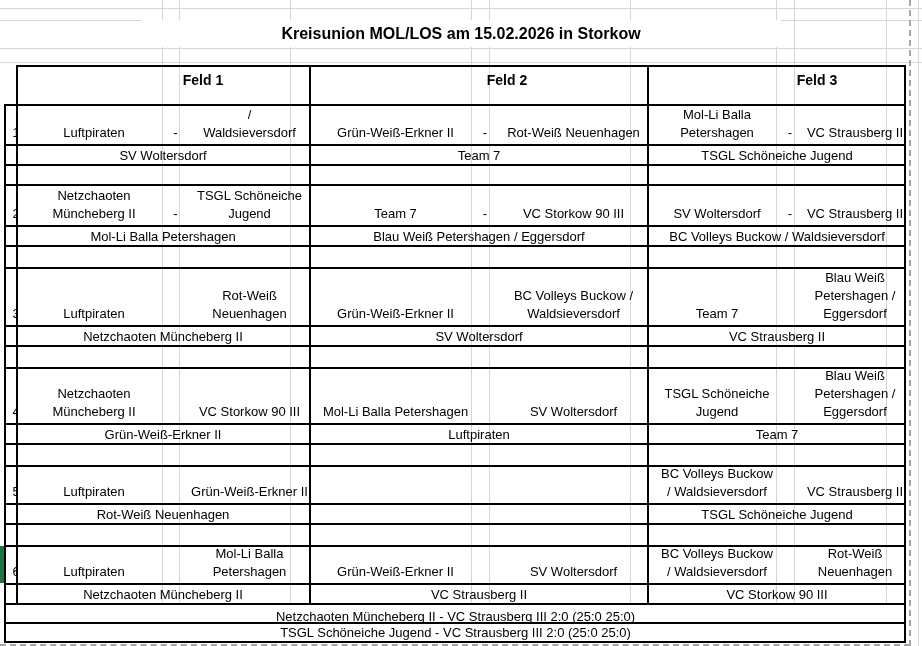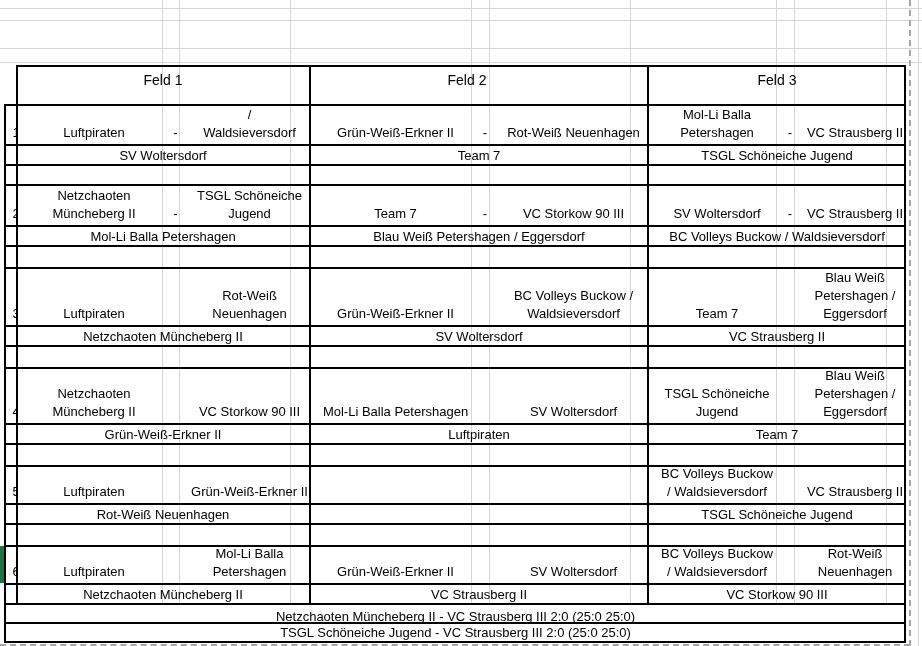--- a/index.html
+++ b/index.html
@@ -12,21 +12,21 @@
   .hl{position:absolute;height:2px;background:#000;}
   .vl{position:absolute;width:2px;background:#000;}
   
   .pbv{position:absolute;top:0;height:646px;width:0;border-left:2px dashed #a6a6a6;}
   .pbh{position:absolute;left:0;height:0;border-top:2px dashed #a6a6a6;}
   
   .c{position:absolute;display:flex;align-items:flex-end;justify-content:center;text-align:center;
      font-size:13px;line-height:18px;white-space:pre-line;padding:0 2px 3px 12px;box-sizing:border-box;overflow:hidden;}
   .r{position:absolute;display:flex;align-items:center;justify-content:center;text-align:center;
      font-size:13px;line-height:17px;box-sizing:border-box;overflow:hidden;}
-  .hdr{position:absolute;display:flex;align-items:center;justify-content:center;font-weight:normal;font-size:14px;}
+  .hdr{position:absolute;display:flex;align-items:center;justify-content:center;font-weight:bold;font-size:14px;padding-left:40px;}
   .title{position:absolute;display:flex;align-items:center;justify-content:center;font-weight:bold;font-size:16px;background:#fff;}
   .res{position:absolute;display:flex;align-items:center;justify-content:center;font-size:13px;background:#fff;}
   .greenmark{position:absolute;background:#217346;}
 </style>
 </head>
 <body>
 
 <div id="sheet">
 
   <div class="gv" style="left:162px;top:0;height:642px"></div>
@@ -37,20 +37,21 @@
   <div class="gv" style="left:630px;top:0;height:642px"></div>
   <div class="gv" style="left:776px;top:0;height:642px"></div>
   <div class="gv" style="left:794px;top:0;height:642px"></div>
   <div class="gv" style="left:886px;top:0;height:642px"></div>
   <div class="gv" style="left:918px;top:0;height:646px"></div>
   <div class="gh" style="top:8px;left:0;width:922px"></div>
   <div class="gh" style="top:20px;left:0;width:922px"></div>
   <div class="gh" style="top:48px;left:0;width:922px"></div>
   <div class="gh" style="top:62px;left:0;width:922px"></div>
 
+  <div class="title" style="left:141px;top:20px;width:640px;height:27px">Kreisunion MOL/LOS am 15.02.2026 in Storkow</div>
 
   <div class="hdr" style="left:16px;top:66px;width:294px;height:28px">Feld 1</div>
   <div class="hdr" style="left:298px;top:66px;width:338px;height:28px">Feld 2</div>
   <div class="hdr" style="left:648px;top:66px;width:258px;height:28px">Feld 3</div>
 
   <div class="c" style="left:4px;top:105px;width:12px;height:40px">1</div>
   <div class="c" style="left:16px;top:105px;width:146px;height:40px">Luftpiraten</div>
   <div class="c" style="left:162px;top:105px;width:17px;height:40px">-</div>
   <div class="c" style="left:179px;top:105px;width:131px;height:40px">BC Volleys Buckow /
 Waldsieversdorf</div>

